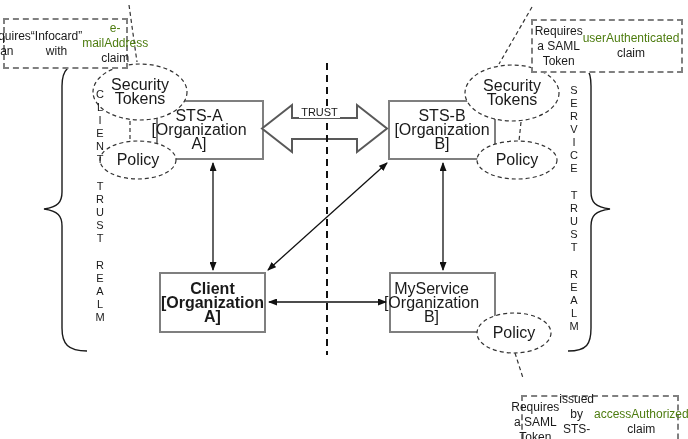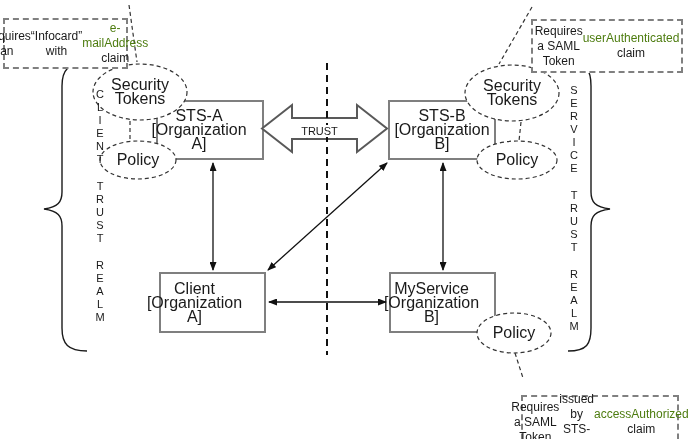--- a/index.html
+++ b/index.html
@@ -11,21 +11,21 @@
   .lbl{position:absolute;z-index:2;display:flex;flex-direction:column;align-items:center;justify-content:center;text-align:center;font-size:16px;line-height:14px;}
   .callout{
     position:absolute;z-index:2;box-sizing:border-box;border:2px dashed #808080;background:#fff;
     display:flex;align-items:center;justify-content:center;text-align:center;
     font-size:12px;line-height:15px;padding:2px 2px;margin-top:16px;
   }
   .claim{color:#4d7c0f;}
   .realm-text{position:absolute;z-index:2;display:flex;flex-direction:column;align-items:center;font-size:11px;line-height:13px;color:#1a1a1a;}
   .realm-text .word{display:flex;flex-direction:column;align-items:center;margin-bottom:14px;}
   .realm-text .word:last-child{margin-bottom:0;}
-  .trust-wrap{position:absolute;z-index:3;left:262px;top:120px;width:115px;height:22px;display:flex;align-items:center;justify-content:center;}
+  .trust-wrap{position:absolute;z-index:3;left:262px;top:101px;width:115px;height:22px;display:flex;align-items:center;justify-content:center;}
   .trust-wrap span{background:#fff;font-size:11px;padding:0 2px;}
 </style>
 </head>
 <body>
 
 <svg id="lines" width="688" height="439" viewBox="0 0 688 439">
   <defs>
     <marker id="ah-e" markerWidth="9" markerHeight="7" refX="8" refY="3.5" orient="auto" markerUnits="userSpaceOnUse">
       <path d="M0,0 L9,3.5 L0,7 z" fill="#111"></path>
     </marker>
@@ -83,21 +83,21 @@
 </div>
 
 <div class="lbl" style="left:157px;top:101px;width:84px;height:58px;">
   <div>STS-A</div>
   <div>[Organization A]</div>
 </div>
 <div class="lbl" style="left:389px;top:101px;width:106px;height:58px;border-radius:20px;">
   <div>STS-B</div>
   <div>[Organization B]</div>
 </div>
-<div class="lbl" style="left:142px;top:273px;width:105px;height:59px;">
+<div class="lbl" style="left:160px;top:273px;width:105px;height:59px;font-weight:bold;">
   <div>Client</div>
   <div>[Organization A]</div>
 </div>
 <div class="lbl" style="left:390px;top:273px;width:83px;height:59px;">
   <div>MyService</div>
   <div>[Organization B]</div>
 </div>
 
 <div class="lbl" style="left:105px;top:64px;width:70px;height:56px;">Security Tokens</div>
 <div class="lbl" style="left:100px;top:141px;width:76px;height:38px;">Policy</div>

